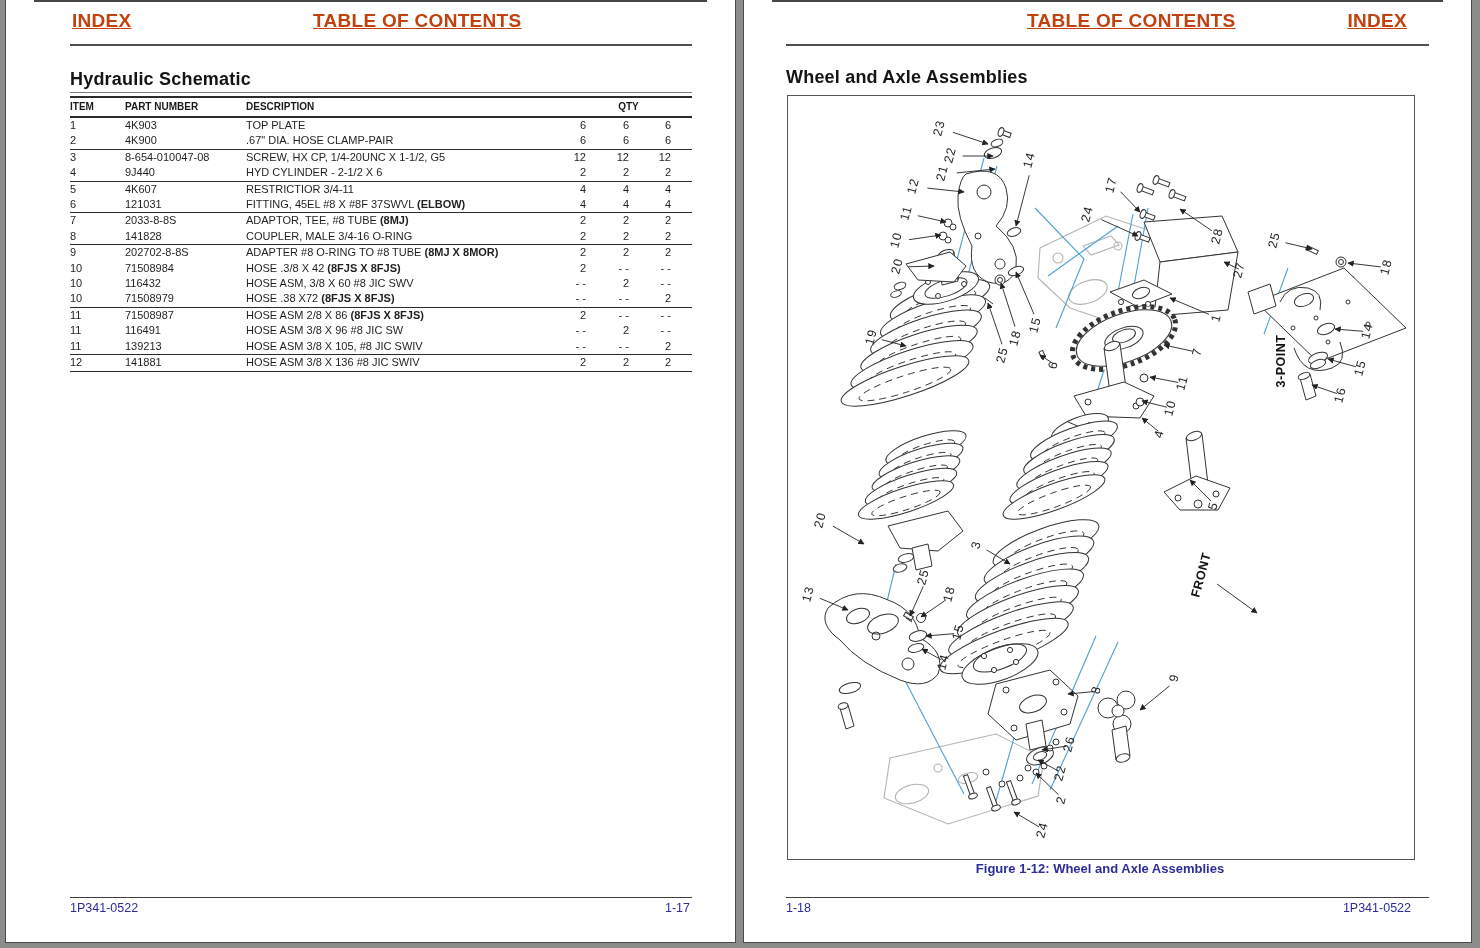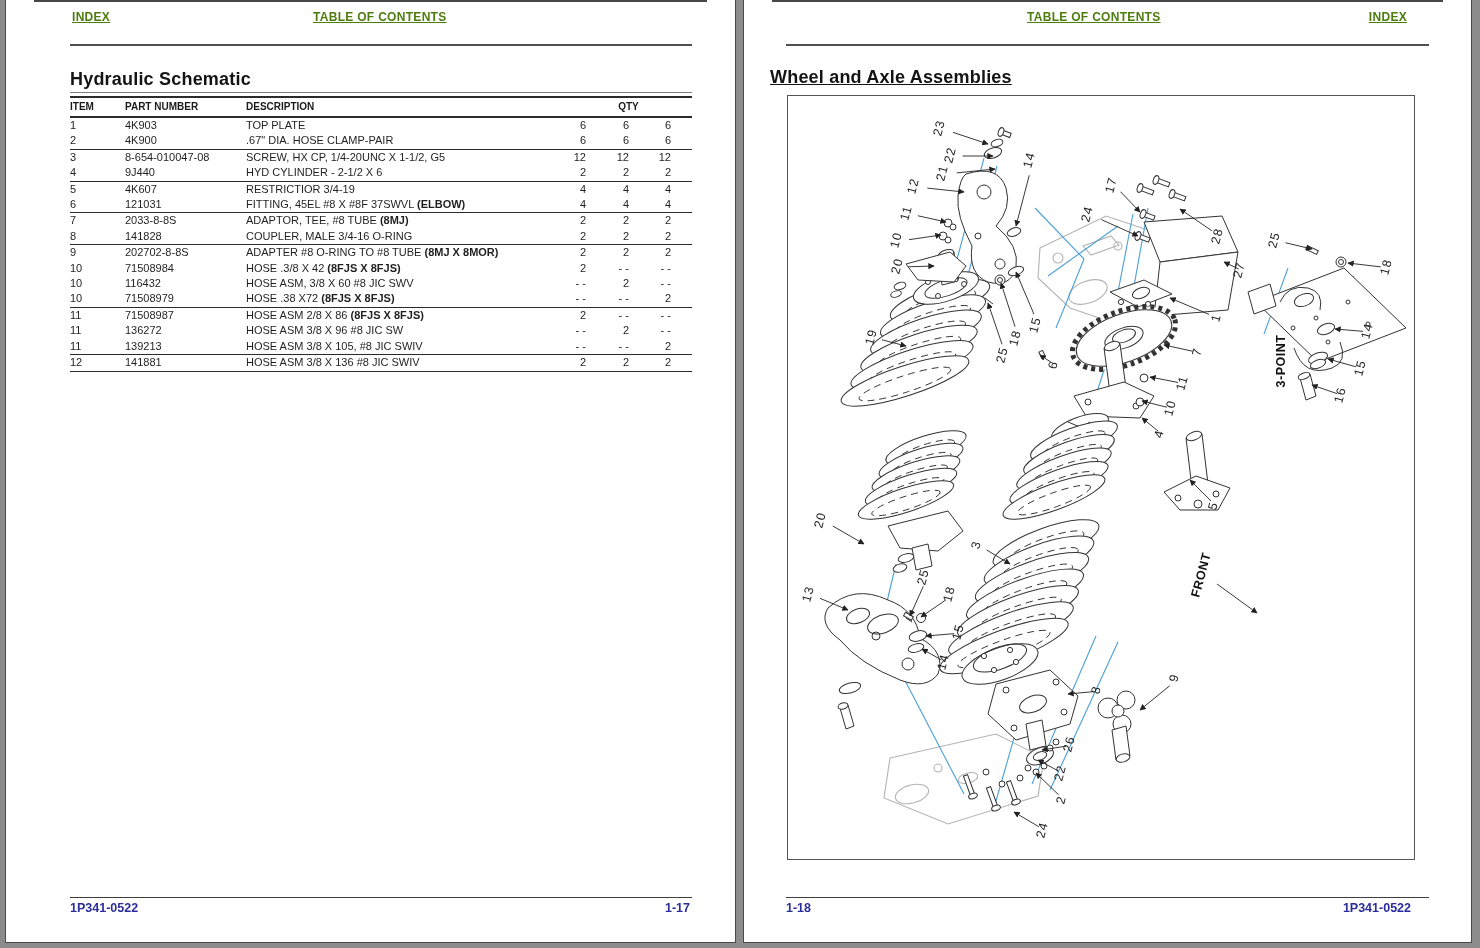--- a/index.html
+++ b/index.html
@@ -8,22 +8,22 @@
     font-family:"Liberation Sans",sans-serif;
   }
   .page{
     position:absolute;top:0;height:943px;background:#fff;box-sizing:border-box;
     border:1px solid #4a4a4a;border-top:none;
   }
   .page::before{content:"";position:absolute;top:0;left:28px;right:28px;height:2px;background:#474747;}
   .page-left{left:5px;width:731px;}
   .page-right{left:743px;width:729px;}
   .nav-link{
-    position:absolute;top:10px;font-size:12px;font-weight:bold;letter-spacing:.3px;
-    color:#4d7c0f;text-decoration:underline;cursor:pointer;white-space:nowrap;
+    position:absolute;top:10px;font-size:19px;font-weight:bold;letter-spacing:.3px;
+    color:#c2410c;text-decoration:underline;cursor:pointer;white-space:nowrap;
   }
   .hrule{position:absolute;height:2px;background:#4f4f4f;}
   .ptitle{position:absolute;font-size:18px;font-weight:bold;color:#141414;letter-spacing:.2px;}
   .title-underline{position:absolute;height:1px;background:#7d7d7d;}
   
   .parts-table{
     position:absolute;top:96px;left:64px;width:622px;border-collapse:collapse;table-layout:fixed;
   }
   .parts-table th{
     font-size:10px;font-weight:bold;color:#1a1a1a;text-align:left;padding:3px 0 4px 0;
@@ -31,21 +31,21 @@
   }
   .parts-table th.qh{text-align:center;margin-top:29px;}
   .parts-table td{
     font-size:11px;color:#1f1f1f;padding:0;line-height:15.4px;height:15.4px;
     white-space:nowrap;overflow:hidden;
   }
   .parts-table td.q{text-align:right;}
   .parts-table tr.ge td{border-bottom:1.6px solid #2b2b2b;}
   .parts-table .b{font-weight:bold;margin-top:37px;}
   .footer-line{position:absolute;top:897px;height:1px;background:#3f3f3f;}
-  .footer-text{position:absolute;top:901px;font-size:12.5px;font-weight:bold;color:#2b2d9b;}
+  .footer-text{position:absolute;top:901px;font-size:12.5px;font-weight:normal;color:#2b2d9b;}
   
   .fig-box{position:absolute;left:43px;top:95px;width:626px;height:763px;border:1px solid #555;box-sizing:content-box;background:#fff;}
   .fig-caption{
     position:absolute;left:43px;top:861px;width:626px;text-align:center;
     font-size:13px;font-weight:bold;color:#2b2d9b;
   }
   svg .ink{stroke:#333;fill:none;stroke-width:1;}
   svg .inkf{stroke:#333;fill:#fff;stroke-width:1;}
   svg .dsh{stroke:#333;fill:none;stroke-width:.9;stroke-dasharray:7 5;}
   svg .ghost{stroke:#b3b3b3;fill:none;stroke-width:1.1;}
@@ -119,21 +119,21 @@
           <td>9J440</td>
           <td><span>HYD CYLINDER - 2-1/2 X 6</span></td>
           <td class="q">2</td>
           <td class="q">2</td>
           <td class="q">2</td>
           <td></td>
         </tr>
         <tr>
           <td>5</td>
           <td>4K607</td>
-          <td><span>RESTRICTIOR 3/4-19</span></td>
+          <td><span>RESTRICTIOR 3/4-11</span></td>
           <td class="q">4</td>
           <td class="q">4</td>
           <td class="q">4</td>
           <td></td>
         </tr>
         <tr class="ge">
           <td>6</td>
           <td>121031</td>
           <td><span>FITTING, 45EL #8 X #8F 37SWVL </span><span class="b">(ELBOW)</span></td>
           <td class="q">4</td>
@@ -199,21 +199,21 @@
           <td>11</td>
           <td>71508987</td>
           <td><span>HOSE ASM 2/8 X 86 </span><span class="b">(8FJS X 8FJS)</span></td>
           <td class="q">2</td>
           <td class="q">- -</td>
           <td class="q">- -</td>
           <td></td>
         </tr>
         <tr>
           <td>11</td>
-          <td>136272</td>
+          <td>116491</td>
           <td><span>HOSE ASM 3/8 X 96 #8 JIC SW</span></td>
           <td class="q">- -</td>
           <td class="q">2</td>
           <td class="q">- -</td>
           <td></td>
         </tr>
         <tr class="ge">
           <td>11</td>
           <td>139213</td>
           <td><span>HOSE ASM 3/8 X 105, #8 JIC SWIV</span></td>
@@ -237,21 +237,21 @@
   <div class="footer-line" style="left:64px;width:622px;"></div>
   <div class="footer-text" style="left:64px;">1P341-0522</div>
   <div class="footer-text" style="right:45px;">1-17</div>
 </div>
 
 <div class="page page-right">
   <a class="nav-link" style="left:283px;">TABLE OF CONTENTS</a>
   <a class="nav-link" style="right:64px;">INDEX</a>
   <div class="hrule" style="top:44px;left:42px;width:643px;"></div>
 
-  <div class="ptitle" style="top:67px;left:26px;text-decoration:underline;">Wheel and Axle Assemblies</div>
+  <div class="ptitle" style="top:67px;left:42px;">Wheel and Axle Assemblies</div>
 
   <div class="fig-box">
     <svg id="diagram-svg" width="626" height="763" viewBox="0 0 626 763">
       <defs>
         <marker id="arr" viewBox="0 0 10 10" refX="9" refY="5" markerWidth="7" markerHeight="7" orient="auto-start-reverse">
           <path d="M0,0 L10,5 L0,10 z" fill="#222"></path>
         </marker>
       </defs>
       <g id="g-ghost">
           <path d="M252,152 L318,120 L372,138 L418,168 L412,206 L352,236 L282,212 L250,182 Z" class="ghost"></path>
@@ -568,17 +568,18 @@
           <line x1="270.62" y1="698.84" x2="248" y2="677" class="lead" marker-end="url(#arr)"></line>
           <text x="277" y="705" class="co" text-anchor="middle" transform="rotate(-75 277 705)">2</text>
           <line x1="250.96" y1="730.82" x2="226" y2="716" class="lead" marker-end="url(#arr)"></line>
           <text x="258" y="735" class="co" text-anchor="middle" transform="rotate(-75 258 735)">24</text>
           <text x="497" y="265" class="lbl" text-anchor="middle" transform="rotate(-90 497 265)">3-POINT</text>
           <text x="417" y="480" class="lbl" text-anchor="middle" transform="rotate(-75 417 480)">FRONT</text>
           <line x1="429" y1="488" x2="469" y2="517" class="lead" marker-end="url(#arr)"></line>
         </g>
     </svg>
   </div>
+  <div class="fig-caption">Figure 1-12:  Wheel and Axle Assemblies</div>
 
   <div class="footer-line" style="left:42px;width:643px;"></div>
   <div class="footer-text" style="left:42px;">1-18</div>
   <div class="footer-text" style="right:60px;">1P341-0522</div>
 </div>
 
 </body></html>

